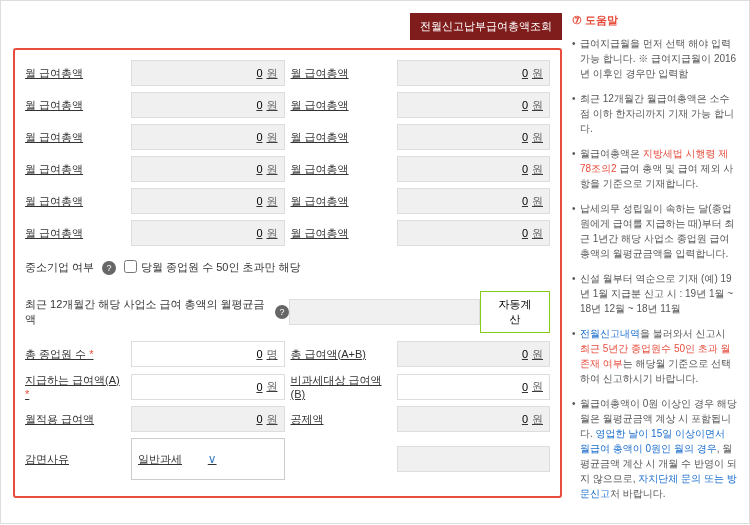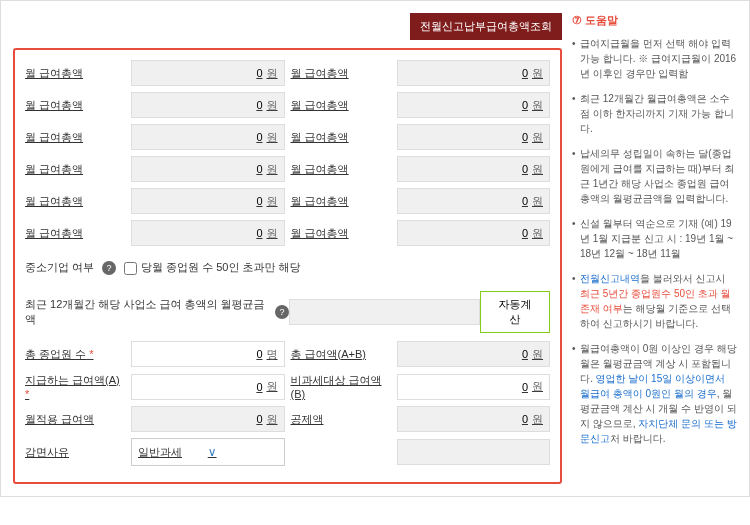--- a/index.html
+++ b/index.html
@@ -16,27 +16,27 @@
 .form-row .col { display: flex; align-items: center; flex: 1; gap: 6px; text-decoration: underline; }
 .label { width: 100px; font-size: 11px; flex-shrink: 0; }
 .label .req { color: #e74c3c; }
 .input-wrap { flex: 1; display: flex; align-items: center; background: #f0f0f0; border: 1px solid #ddd; padding: 4px 6px; height: 26px; }
 .input-wrap input { flex: 1; border: none; background: transparent; text-align: right; font-size: 11px; outline: none; width: 100%; }
 .input-wrap .unit { margin-left: 4px; color: #666; font-size: 11px; }
 .input-white { background: #fff; }
 .section-row { display: flex; align-items: center; padding: 8px 0; gap: 8px; }
 .section-row .sec-label { font-size: 11px; }
 .qmark { display: inline-block; width: 14px; height: 14px; background: #666; color: #fff; border-radius: 50%; text-align: center; line-height: 14px; font-size: 9px; cursor: pointer; }
-.checkbox-wrap { display: flex; align-items: flex-end; gap: 4px; font-size: 11px; }
+.checkbox-wrap { display: flex; align-items: flex-start; gap: 4px; font-size: 11px; }
 .avg-row { display: flex; align-items: center; gap: 0; padding: 8px 0; }
 .avg-row .avg-label { font-size: 11px; }
 .avg-input { flex: 1; background: #f0f0f0; border: 1px solid #ddd; padding: 4px 6px; height: 26px; display: flex; }
 .avg-input input { flex: 1; border: none; background: transparent; text-align: right; outline: none; }
 .auto-btn { background: #fff; border: 1px solid #84cc16; padding: 5px 12px; font-size: 11px; cursor: pointer; }
-.select-wrap { flex: 1; border: 1px solid #ccc; background: #fff; height: 28px; display: flex; align-items: center; padding: 0 6px; position: relative; }
+.select-wrap { flex: 1; border: 1px solid #ccc; background: #fff; height: 42px; display: flex; align-items: center; padding: 0 6px; position: relative; }
 .select-wrap span { flex: 1; font-size: 11px; }
 .select-wrap .sel-arrow { color: #3a7fc4; font-size: 12px; }
 .right-panel h4 { color: #e74c3c; font-size: 11px; margin-bottom: 8px; display: flex; align-items: center; gap: 3px; }
 .right-panel ul { list-style: none; }
 .right-panel li { position: relative; padding-left: 8px; margin-bottom: 10px; line-height: 1.5; font-size: 10px; color: #555; }
 .right-panel li::before { content: "•"; position: absolute; left: 0; }
 .link-blue { color: #1a6dcc; }
 .red-text { color: #e74c3c; }
 </style>
 </head>
@@ -234,20 +234,21 @@
 
     <div class="right-panel">
       <h4>
           <span style="color:#e74c3c">⑦</span> 
           <span>도움말</span>
         </h4>
       <ul id="help-list">
           <li>급여지급월을 먼저 선택 해야 입력 가능 합니다.
 ※ 급여지급월이 2016년 이후인 경우만 입력함</li>
           <li>최근 12개월간 월급여총액은 소수점 이하 한자리까지 기재 가능 합니다.</li>
+          <li>월급여총액은 <span class="red-text">지방세법 시행령 제78조의2</span> 급여 총액 및 급여 제외 사항을 기준으로 기재합니다.</li>
           <li>납세의무 성립일이 속하는 달(종업원에게 급여를 지급하는 때)부터 최근 1년간 해당 사업소 종업원 급여총액의 월평균금액을 입력합니다.</li>
           <li>신설 월부터 역순으로 기재
 (예) 19년 1월 지급분 신고 시 : 19년 1월 ~ 18년 12월 ~ 18년 11월</li>
           <li><span class="link-blue">전월신고내역</span>을 불러와서 신고시 <span class="red-text">최근 5년간 종업원수 50인 초과 월 존재 여부</span>는 해당월 기준으로 선택하여 신고하시기 바랍니다.</li>
           <li>월급여총액이 0원 이상인 경우 해당 월은 월평균금액 계상 시 포함됩니다. <span class="link-blue">영업한 날이 15일 이상이면서 월급여 총액이 0원인 월의 경우</span>, 월평균금액 계산 시 개월 수 반영이 되지 않으므로, <span class="link-blue">자치단체 문의 또는 방문신고</span>처 바랍니다.</li>
         </ul>
     </div>
   </div>
 </div>
 

